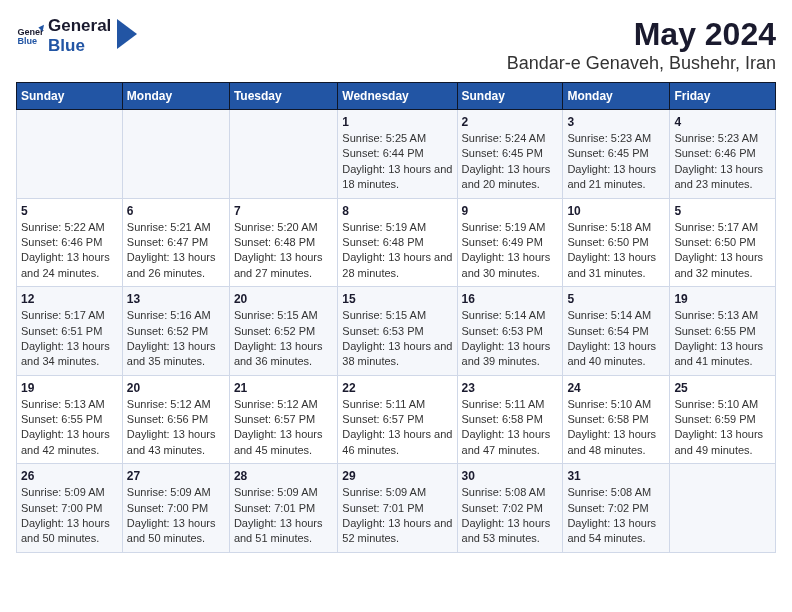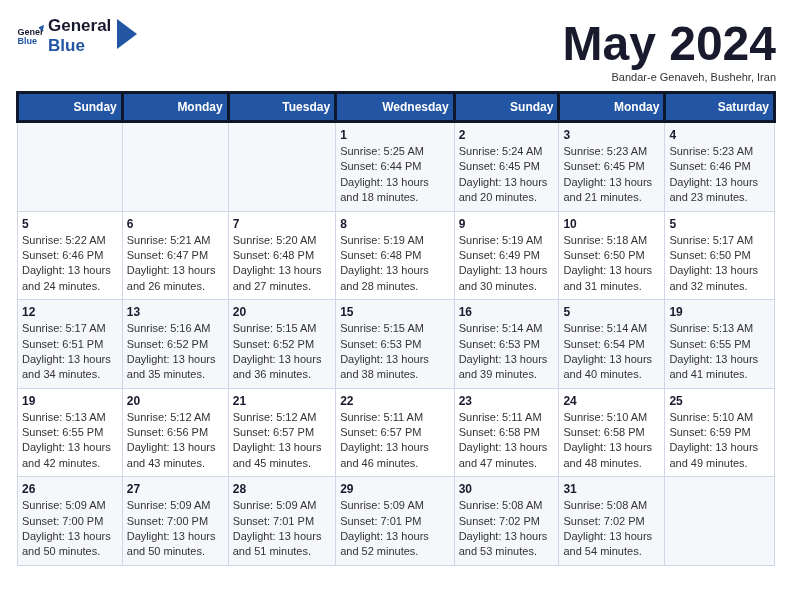--- a/index.html
+++ b/index.html
@@ -22,41 +22,41 @@
       gap: 4px;
     }
     .logo-icon {
       width: 28px;
       height: 28px;
     }
     .title-area {
       text-align: right;
     }
     .main-title {
-      font-size: 48px;
+      font-size: 32px;
       font-weight: bold;
       color: #1a1a2e;
     }
     .subtitle {
-      font-size: 11px;
+      font-size: 18px;
       color: #333;
     }
     table {
       width: 100%;
       border-collapse: collapse;
       font-size: 11px;
     }
     thead tr th {
       background-color: #2255a4;
       color: #fff;
       padding: 6px 4px;
-      text-align: right;
+      text-align: left;
       font-size: 12px;
       font-weight: bold;
-      border: 3px solid #0f172a;
+      border: 1px solid #0f172a;
     }
     tbody tr {
       vertical-align: top;
     }
     tbody tr:nth-child(odd) {
       background-color: #f5f7fb;
     }
     tbody tr:nth-child(even) {
       background-color: #ffffff;
     }
@@ -115,21 +115,21 @@
 
 <table>
   <thead>
     <tr>
     <th>Sunday</th>
         <th>Monday</th>
         <th>Tuesday</th>
         <th>Wednesday</th>
         <th>Sunday</th>
         <th>Monday</th>
-        <th>Saturday</th>
+        <th>Friday</th>
       </tr>
   </thead>
   <tbody id="calendar-body">
   <tr>
         <td class="empty-cell"></td>
         <td class="empty-cell"></td>
         <td class="empty-cell"></td>
         <td>
           <div class="day-number">1</div>
           <div class="day-info">Sunrise: 5:25 AM<br>Sunset: 6:44 PM<br>Daylight: 13 hours and 18 minutes.</div>

